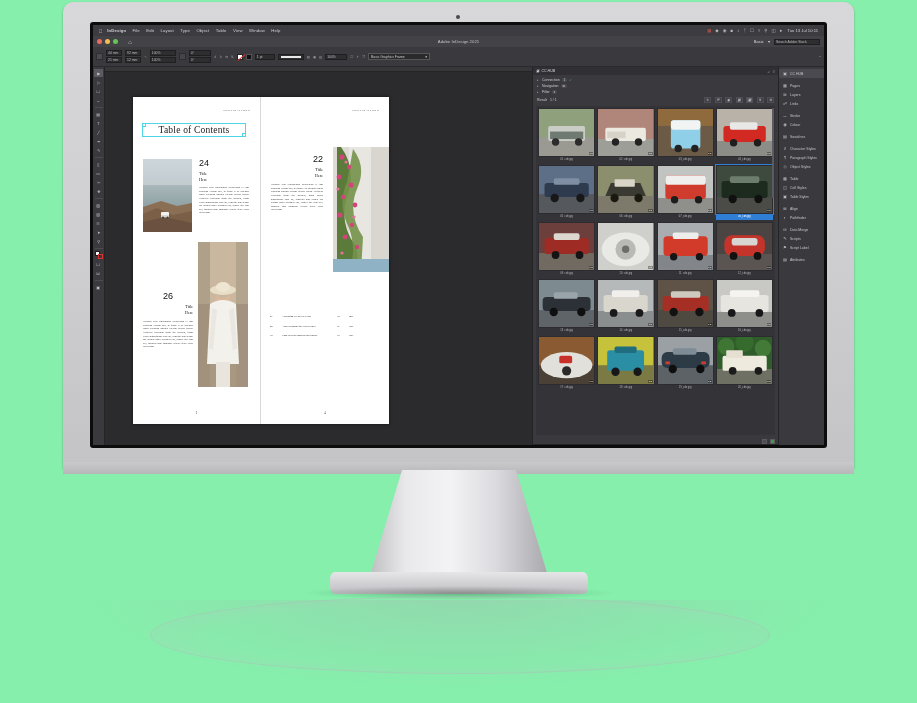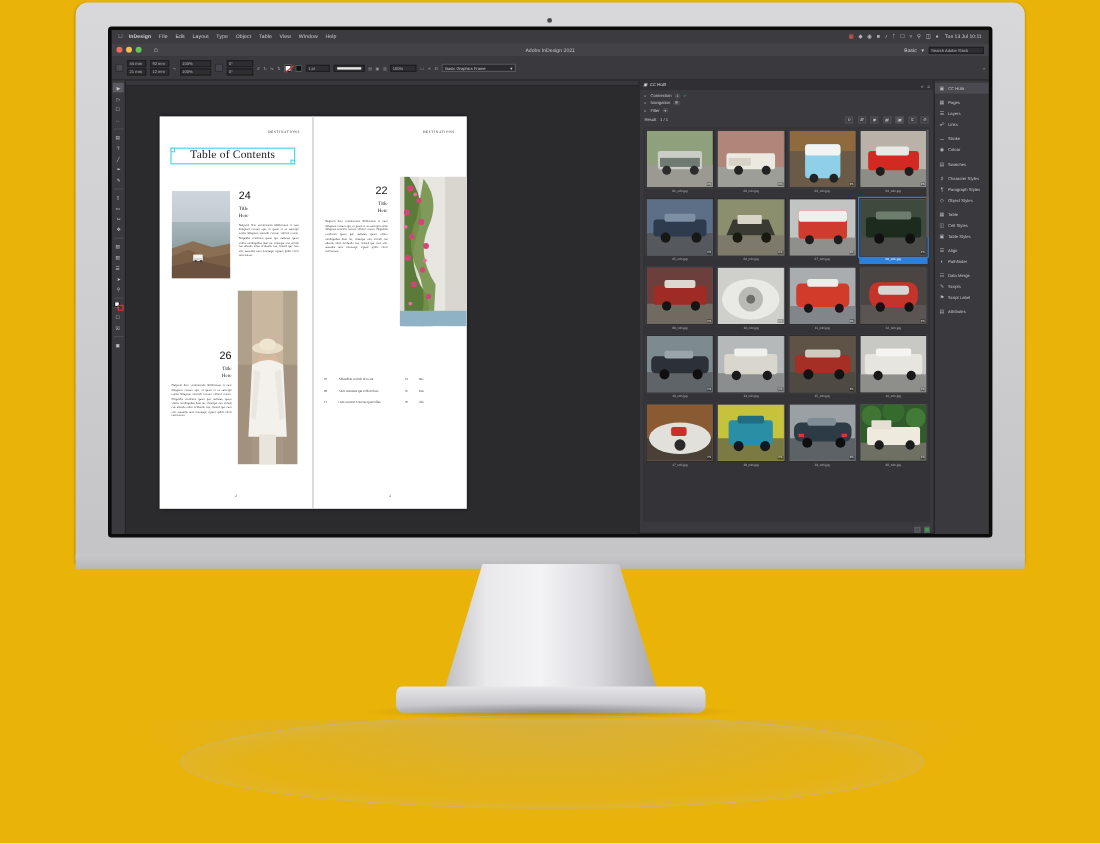--- a/index.html
+++ b/index.html
@@ -2,21 +2,21 @@
 <html><head>
 <meta charset="utf-8">
 <style>
   * { box-sizing: border-box; margin: 0; padding: 0; }
   html, body {
     width: 917px; height: 703px;
     background: #ffffff;
     font-family: "Liberation Sans", sans-serif;
     overflow: hidden;
   }
-  #stage { position: relative; width: 917px; height: 703px; background: #eab308; }
+  #stage { position: relative; width: 917px; height: 703px; background: #86efac; }
 
   
   .monitor-body {
     position: absolute; left: 63px; top: 2px; width: 791px; height: 468px;
     background: linear-gradient(180deg,#d8d8da 0%, #cfcfd2 50%, #c4c4c7 100%);
     border-radius: 10px 10px 4px 4px;
     box-shadow: 0 1px 2px rgba(0,0,0,.35);
   }
   .monitor-bezel {
     position: absolute; left: 90px; top: 22px; width: 737px; height: 426px;
@@ -450,21 +450,21 @@
               </div>
 
               <div style="position:absolute;left:66px;top:62px;width:50px;">
                 <div class="bignum">24</div>
                 <div class="ttl" style="margin-top:3px">Title</div>
                 <div class="ttl">Here</div>
                 <div class="bodytext" style="margin-top:4px">Nulpario dem ventionemos dolloresium et eum doluptam extrum apit, ni quam et as autempo iandis doluptam simendi caerum volorro riatem. Nequodis vendenim quam que nullatus, quam volora nimbiquibus dunt int, consequi nim acondi cus ullanda nihiti ocidunda cus, consed que cum aeli, susandis iumi omniuspe repture qidile corro estectaitani.</div>
               </div>
 
               <div style="position:absolute;left:10px;top:195px;width:50px;">
-                <div class="bignum" style="text-align:right">26</div>
+                <div class="bignum" style="text-align:center">26</div>
                 <div class="ttl" style="text-align:right;margin-top:3px">Title</div>
                 <div class="ttl" style="text-align:right">Here</div>
                 <div class="bodytext" style="margin-top:5px">Nulpario dem ventionemos dolloresium et eum doluptam extrum apit, ni quam et as autempo iandis doluptam simendi caerum volorro riatem. Nequodis vendenim quam que nullatus, quam volora nimbiquibus dunt int, consequi nim acondi cus ullanda nihiti ocidunda cus, consed que cum aeli, susandis iumi omniuspe repture qidile corro estectaitani.</div>
               </div>
 
               <div class="photo" style="left:65px;top:145px;width:50px;height:145px;">
                 <svg viewBox="0 0 50 145" preserveAspectRatio="none" width="50" height="145">
                   <rect width="50" height="145" fill="#b9a894"></rect>
                   <rect width="50" height="62" fill="#c9b89f"></rect>
                   <rect y="62" width="50" height="83" fill="#a89781"></rect>

